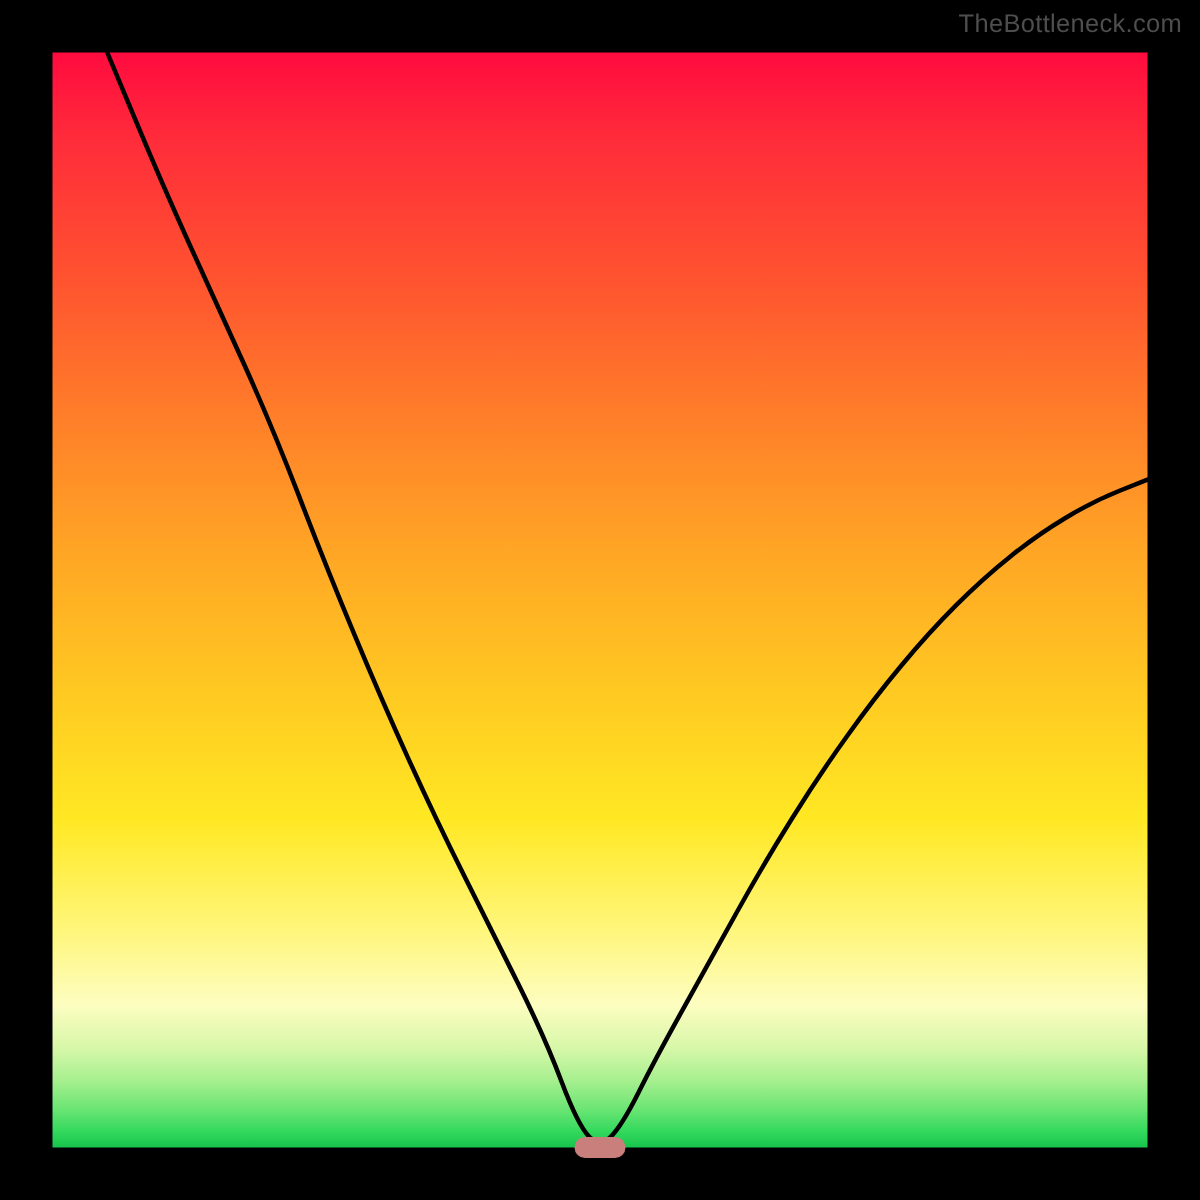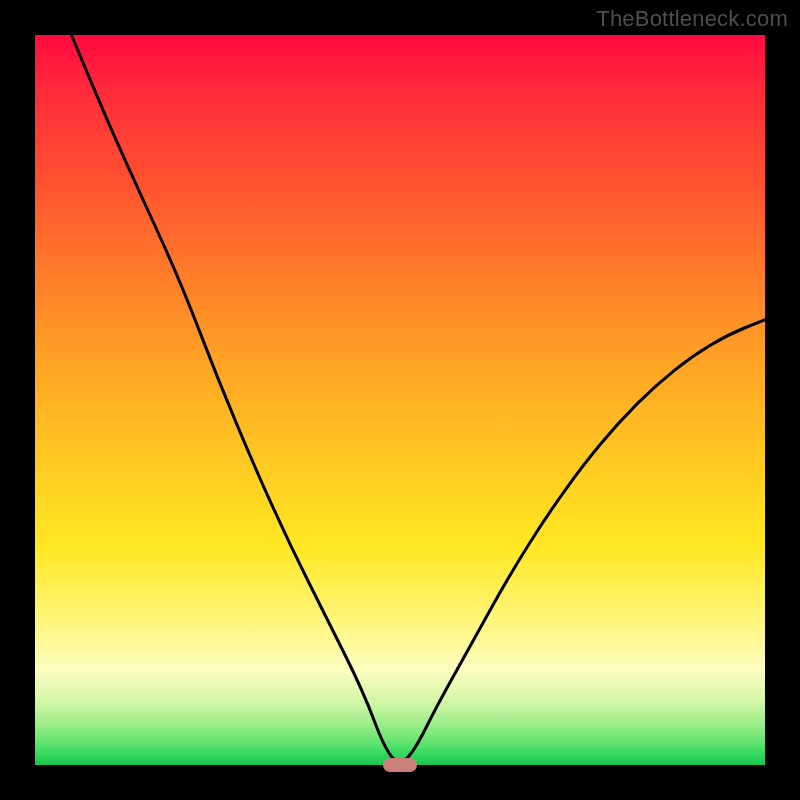--- a/index.html
+++ b/index.html
@@ -40,21 +40,21 @@
       #6be574 96.5%,
       #34d95d 98.5%,
       #17c44c 100%
     );
   }
   .watermark {
     position: absolute;
     top: 6px;
     right: 12px;
     color: #4e4e4e;
-    font-size: 22px;
+    font-size: 17px;
     letter-spacing: 0.2px;
     font-weight: 500;
     user-select: none;
   }
   svg.curve {
     position: absolute;
     left: 0;
     top: 0;
     width: 730px;
     height: 730px;

